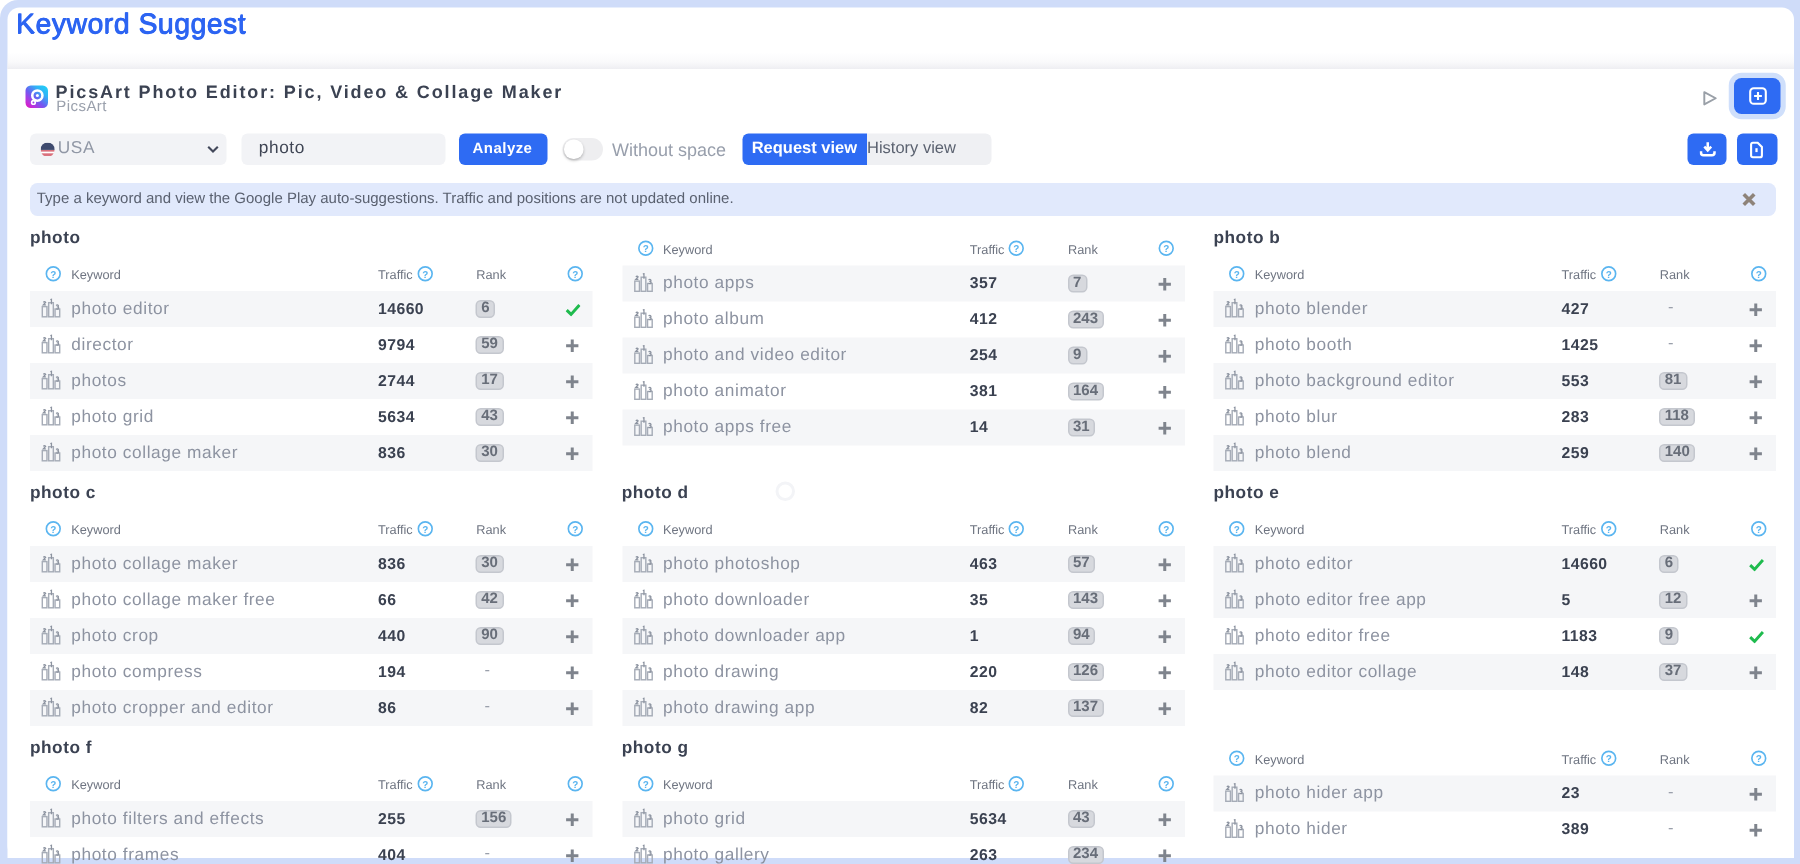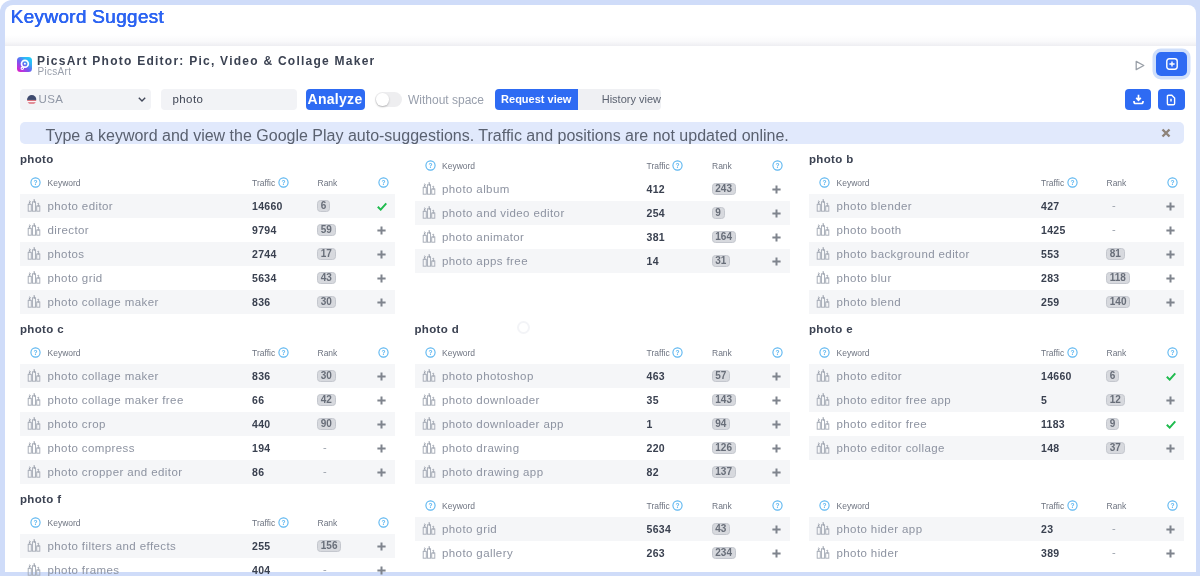--- a/index.html
+++ b/index.html
@@ -28,37 +28,37 @@
 .addbtn svg { position:absolute; left:10px; top:6.5px; }
 
 .ctl { position:absolute; top:88.5px; height:21.5px; border-radius:4px; }
 .select { left:19.5px; width:131.5px; background:#f2f3f6; }
 .flag { position:absolute; left:7.5px; top:6px; }
 .usatxt { position:absolute; left:19px; top:4.5px; font-size:11.5px; color:#9097a5; letter-spacing:0.4px; }
 .chev { position:absolute; left:118px; top:8px; }
 .input { left:160.5px; width:136px; background:#f2f3f6; }
 .inputtxt { position:absolute; left:12px; top:4px; font-size:11.5px; color:#3f4554; letter-spacing:0.4px; }
 .analyze { left:305.5px; width:59px; background:#2e6bf3; color:#fff; font-weight:bold;
-  font-size:14px; text-align:center; line-height:21.5px; letter-spacing:0.3px; }
+  font-size:10px; text-align:center; line-height:21.5px; letter-spacing:0.3px; }
 .toggle { position:absolute; left:374.5px; top:91.5px; width:27px; height:15.5px; border-radius:8px;
   background:#eeeef0; }
 .knob { position:absolute; left:1.5px; top:1.5px; width:12.5px; height:12.5px; border-radius:50%;
   background:#fff; box-shadow:0 1px 2px rgba(0,0,0,0.25); }
 .wospace { position:absolute; left:408px; top:92.5px; font-size:12px; color:#989fac; letter-spacing:0px; }
 .reqview { left:494.5px; width:83.5px; background:#2e6bf3; color:#fff; font-weight:bold;
   font-size:11px; text-align:center; line-height:21.5px; border-radius:4px 0 0 4px; letter-spacing:0px; }
 .histview { left:578px; width:83px; background:#eff0f3; color:#5b6270;
-  font-size:11px; text-align:right; line-height:21.5px; border-radius:0 4px 4px 0; letter-spacing:0px; }
+  font-size:11px; text-align:left; line-height:21.5px; border-radius:0 4px 4px 0; letter-spacing:0px; }
 .dlbtn { left:1124.5px; width:26.5px; background:#2e6bf3; }
 .cpbtn { left:1158px; width:26.5px; background:#2e6bf3; }
 .dlbtn svg, .cpbtn svg { position:absolute; left:8px; top:5px; }
 
 .banner { position:absolute; left:19.5px; top:121.5px; width:1164px; height:22px; border-radius:5px;
   background:#e1e9fc; }
-.bannertxt { position:absolute; left:26px; top:5.5px; font-size:16px; color:#5a6170; letter-spacing:0px; }
+.bannertxt { position:absolute; left:5px; top:5.5px; font-size:10px; color:#5a6170; letter-spacing:0px; }
 .bx { position:absolute; right:16px; top:6.5px; }
 
 .grp { position:absolute; width:375px; }
 .gt { height:17px; line-height:11.5px; font-size:11.5px; font-weight:bold; color:#3b4252; letter-spacing:0.35px; }
 .th { position:relative; width:375px; height:23px; }
 .hl { position:absolute; top:7px; font-size:8.5px; color:#6e7481; letter-spacing:0px; }
 .row { position:relative; width:375px; height:24px; }
 .row.odd { background:#f5f6f8; }
 .pic { position:absolute; left:7px; top:5.5px; }
 .kw { position:absolute; left:27.5px; top:6px; font-size:11.5px; color:#8d93a1; letter-spacing:0.4px; }
@@ -321,20 +321,46 @@
         </svg>
       </span>
       <span class="hl" style="left:297.5px">Rank</span>
       <span style="left:357.5px;top:6px;position:absolute">
         <svg class="hlp" width="11" height="11" viewBox="0 0 11 11">
           <circle cx="5.5" cy="5.5" r="4.6" fill="none" stroke="#5ab5f0" stroke-width="1.1"></circle>
           <text x="5.5" y="8" font-size="6.6" font-weight="bold" fill="#5ab5f0" text-anchor="middle" font-family="Liberation Sans, sans-serif">?</text>
         </svg>
       </span>
     </div>
+    <div class="row odd">
+      <span class="pic">
+        <svg class="pod" width="14" height="13" viewBox="0 0 14 13">
+<g stroke="#a6acb7" stroke-width="0.95" fill="none">
+<rect x="1.2" y="5.4" width="3.1" height="6.8"></rect>
+<rect x="5.45" y="2.8" width="3.1" height="9.4"></rect>
+<rect x="9.7" y="7" width="3.1" height="5.2"></rect>
+</g>
+<g stroke="#8c93a0" stroke-width="0.85" fill="none">
+<path d="M1.9 2.6q0.8-1.1 1.5 0l-1.5 1.6h1.7"></path>
+<path d="M6.6 0.9l0.7-0.5v3.4"></path>
+<path d="M10.4 4.7q0.9-0.9 1.5 0q0.3 0.5-0.4 0.9q0.8 0.3 0.5 1q-0.4 0.8-1.6 0.2"></path>
+</g>
+        </svg>
+      </span>
+      <span class="kw">photo apps</span>
+      <span class="tr">357</span>
+      <span class="rk">
+        <span class="badge">7</span>
+      </span>
+      <span class="act">
+        <svg width="9" height="9" viewBox="0 0 9 9">
+          <path d="M4.5 0.4v8.2M0.4 4.5h8.2" stroke="#7f848d" stroke-width="2"></path>
+        </svg>
+      </span>
+    </div>
     <div class="row">
       <span class="pic">
         <svg class="pod" width="14" height="13" viewBox="0 0 14 13">
 <g stroke="#a6acb7" stroke-width="0.95" fill="none">
 <rect x="1.2" y="5.4" width="3.1" height="6.8"></rect>
 <rect x="5.45" y="2.8" width="3.1" height="9.4"></rect>
 <rect x="9.7" y="7" width="3.1" height="5.2"></rect>
 </g>
 <g stroke="#8c93a0" stroke-width="0.85" fill="none">
 <path d="M1.9 2.6q0.8-1.1 1.5 0l-1.5 1.6h1.7"></path>
@@ -1103,20 +1129,21 @@
         <span class="dash">-</span>
       </span>
       <span class="act">
         <svg width="9" height="9" viewBox="0 0 9 9">
           <path d="M4.5 0.4v8.2M0.4 4.5h8.2" stroke="#7f848d" stroke-width="2"></path>
         </svg>
       </span>
     </div>
   </div>
 <div class="grp" style="left:414.5px;top:493.5px">
+    <div class="gt">photo g</div>
     <div class="th">
       <span style="left:10px;top:6px;position:absolute">
         <svg class="hlp" width="11" height="11" viewBox="0 0 11 11">
           <circle cx="5.5" cy="5.5" r="4.6" fill="none" stroke="#5ab5f0" stroke-width="1.1"></circle>
           <text x="5.5" y="8" font-size="6.6" font-weight="bold" fill="#5ab5f0" text-anchor="middle" font-family="Liberation Sans, sans-serif">?</text>
         </svg>
       </span>
       <span class="hl" style="left:27.5px">Keyword</span>
       <span class="hl" style="left:232px">Traffic</span>
       <span style="left:257.5px;top:6px;position:absolute">

